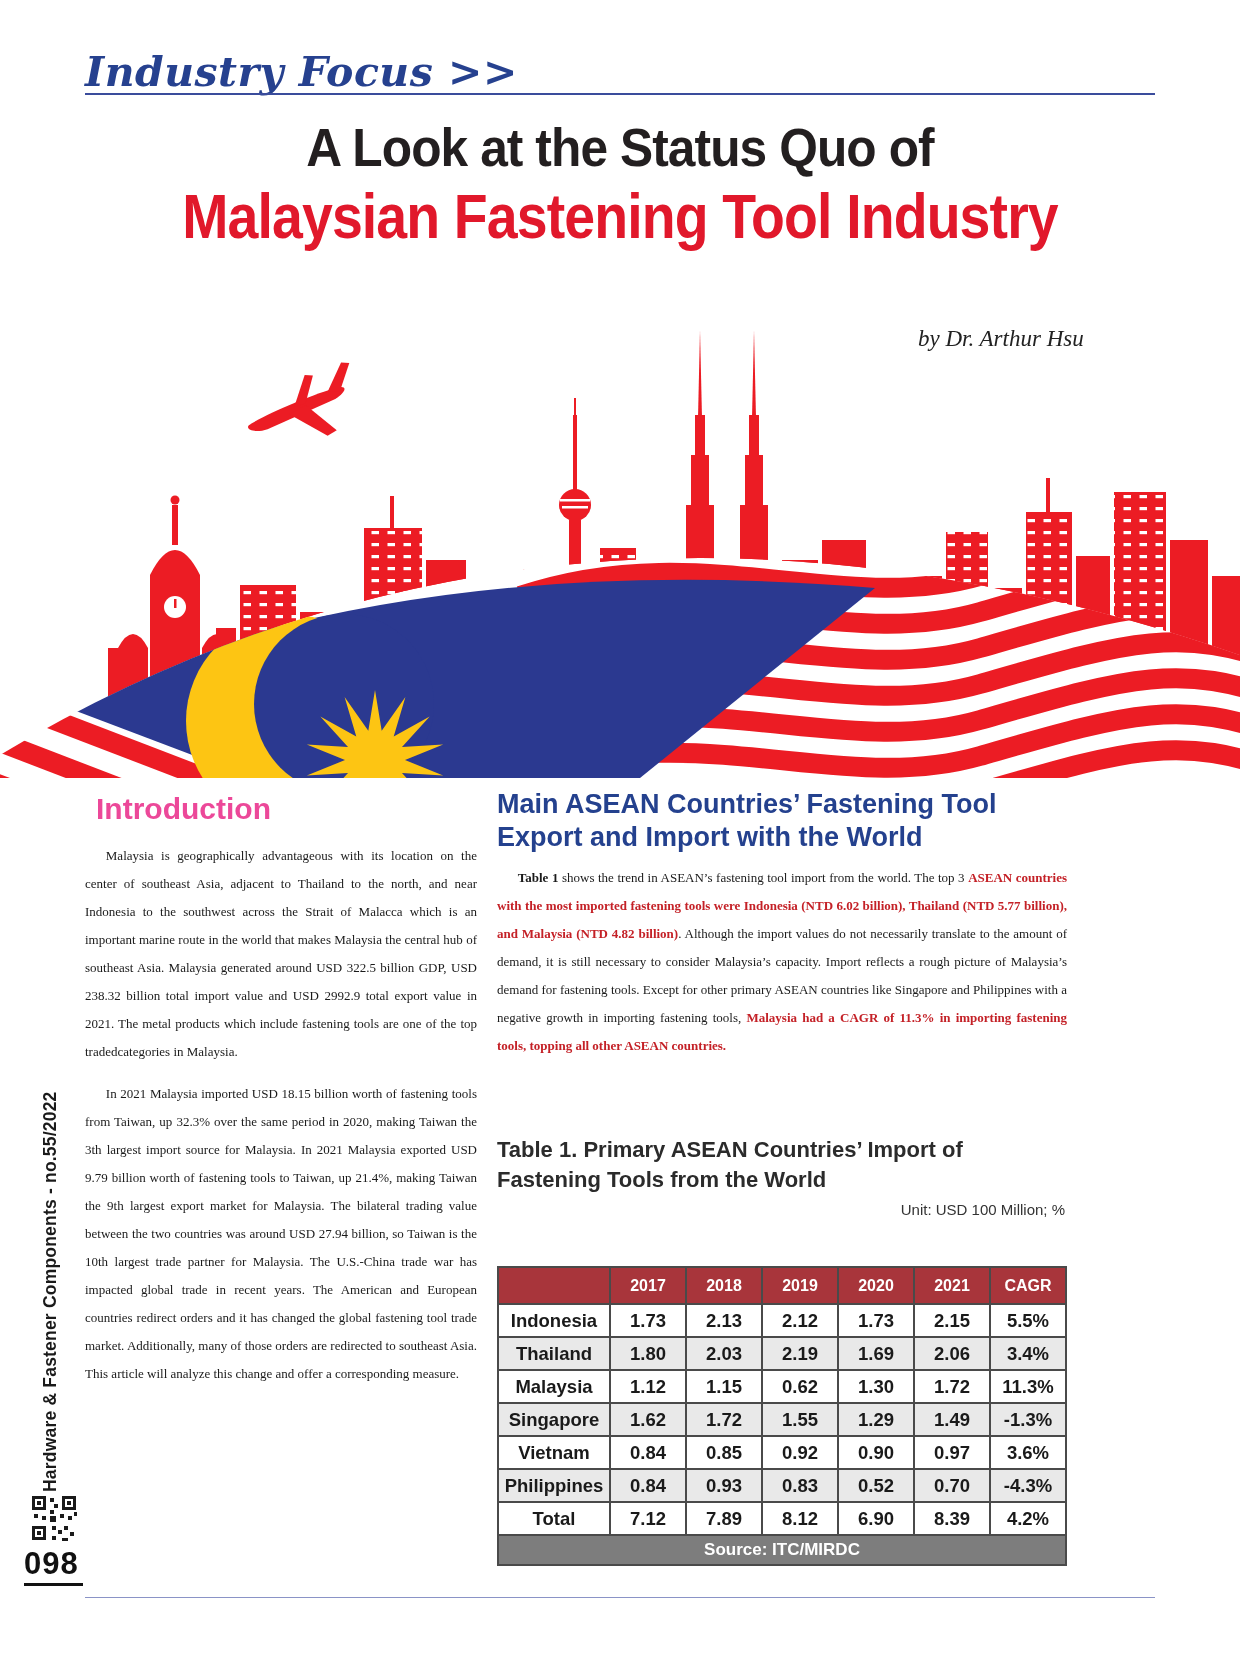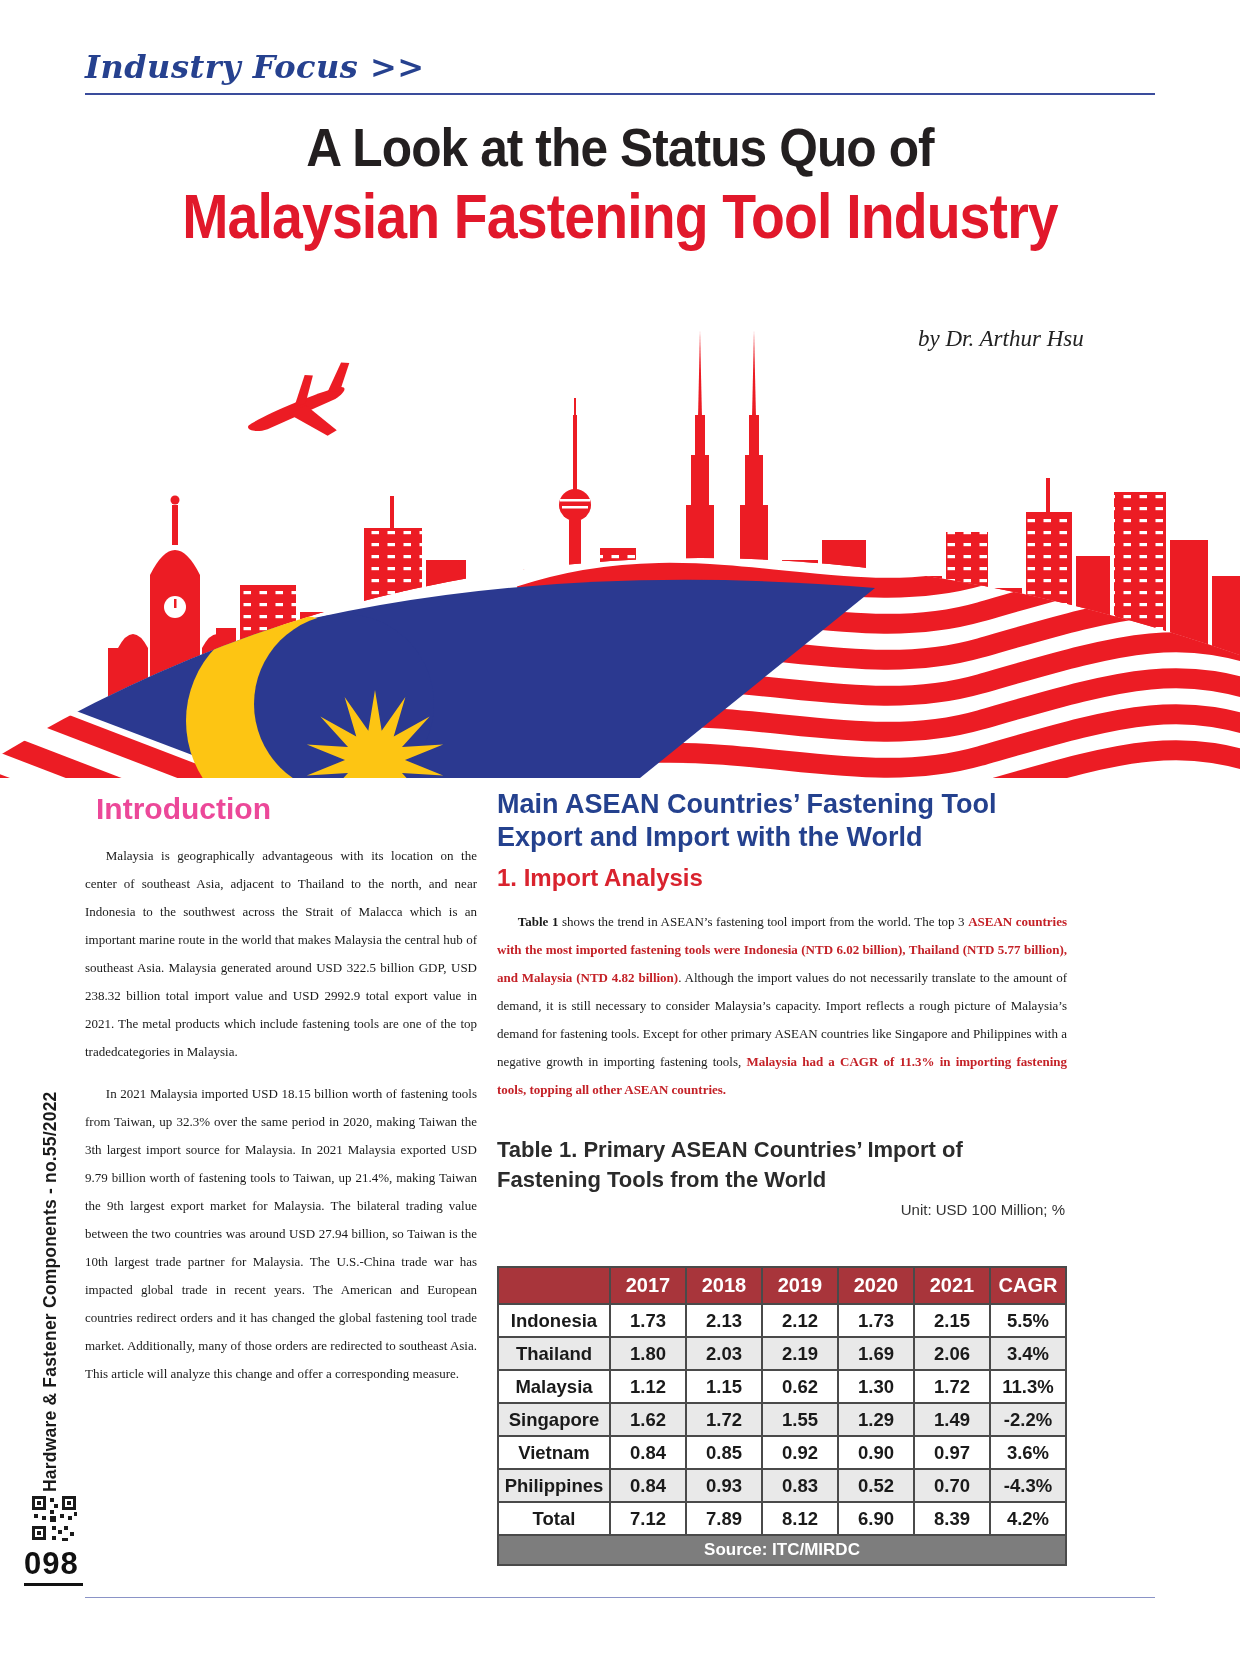--- a/index.html
+++ b/index.html
@@ -2,21 +2,21 @@
 <html><head>
 <meta charset="utf-8">
 <style>
   html,body{margin:0;padding:0;background:#fff;}
   #page{position:relative;width:1240px;height:1653px;background:#fff;overflow:hidden;
         font-family:"Liberation Sans",sans-serif;}
   .abs{position:absolute;}
 
   
   .kicker{left:85px;top:48px;font-family:"DejaVu Serif",serif;font-style:italic;
-          font-weight:bold;font-size:32px;color:#26418F;letter-spacing:0.5px;}
+          font-weight:bold;font-size:41px;color:#26418F;letter-spacing:0.5px;}
   .kicker-rule{left:85px;top:93px;width:1070px;border-top:2.5px solid #3A4C9C;height:0;}
 
   
   .title-black{left:85px;top:116px;width:1070px;text-align:center;font-size:54px;
                font-weight:bold;color:#231F20;white-space:nowrap;transform:scaleX(.92);
                letter-spacing:-1px;}
   .title-red{left:85px;top:180px;width:1070px;text-align:center;font-size:63px;
              font-weight:bold;color:#E1182B;white-space:nowrap;transform:scaleX(.88);
              letter-spacing:-1px;}
   .title-zh{left:85px;font-size:40px;font-weight:bold;color:#2E3E92;
@@ -31,21 +31,21 @@
   .h-intro{left:96px;top:792px;font-size:30px;font-weight:bold;color:#ec4899;}
   .h-main{font-size:27px;font-weight:bold;color:#24418E;line-height:33px;margin:0 0 10px 0;}
   .h-import{font-size:24px;font-weight:bold;color:#D9232E;margin:0 0 16px 0;}
   .lead-bold{font-weight:bold;}
   .red-bold{font-weight:bold;color:#C42127;}
 
   
   .tbl-title{font-size:22px;font-weight:bold;color:#2b2b2b;line-height:30px;}
   .tbl-unit{font-size:15px;color:#333;text-align:right;margin-top:6px;}
   table.imp{border-collapse:collapse;table-layout:fixed;width:568px;}
-  table.imp th{background:#A8353B;color:#fff;font-size:20px;font-weight:bold;height:33px;
+  table.imp th{background:#A8353B;color:#fff;font-size:16px;font-weight:bold;height:33px;
                border:2px solid #4a4a4a;margin-left:18px;}
   table.imp td{background:#fff;color:#1a1a1a;font-size:18.5px;font-weight:bold;height:29px;
                text-align:center;border:2px solid #4a4a4a;margin-top:24px;}
   table.imp tr.alt td{background:#E9E9E9;}
   table.imp td.src{background:#7D7D7D;color:#fff;font-size:17px;font-weight:bold;height:26px;}
 
   
   .journal-vert{left:40px;top:1492px;transform:rotate(-90deg);transform-origin:0 0;
                 white-space:nowrap;font-size:17.5px;font-weight:bold;color:#1a1a1a;
                 letter-spacing:0.2px;}
@@ -181,21 +181,20 @@
   <div class="abs byline">by Dr. Arthur Hsu</div>
 
   <div class="abs h-intro">Introduction</div>
   <div class="abs col" style="left:85px;top:842px;width:392px;">
     <p>Malaysia is geographically advantageous with its location on the center of southeast Asia, adjacent to Thailand to the north, and near Indonesia to the southwest across the Strait of Malacca which is an important marine route in the world that makes Malaysia the central hub of southeast Asia. Malaysia generated around USD 322.5 billion GDP, USD 238.32 billion total import value and USD 2992.9 total export value in 2021. The metal products which include fastening tools are one of the top tradedcategories in Malaysia.</p>
     <p>In 2021 Malaysia imported USD 18.15 billion worth of fastening tools from Taiwan, up 32.3% over the same period in 2020, making Taiwan the 3th largest import source for Malaysia. In 2021 Malaysia exported USD 9.79 billion worth of fastening tools to Taiwan, up 21.4%, making Taiwan the 9th largest export market for Malaysia. The bilateral trading value between the two countries was around USD 27.94 billion, so Taiwan is the 10th largest trade partner for Malaysia. The U.S.-China trade war has impacted global trade in recent years. The American and European countries redirect orders and it has changed the global fastening tool trade market. Additionally, many of those orders are redirected to southeast Asia. This article will analyze this change and offer a corresponding measure.</p>
   </div>
 
   <div class="abs" style="left:497px;top:788px;width:570px;">
     <div class="h-main">Main ASEAN Countries’ Fastening Tool Export and Import with the World</div>
-    <div class="h-import">1.  Import Analysis</div>
     <div class="col" style="width:570px;">
       <p><span class="lead-bold">Table 1</span><span> shows the trend in ASEAN’s fastening tool import from the world. The top 3 </span><span class="red-bold">ASEAN countries with the most imported fastening tools were Indonesia (NTD 6.02 billion), Thailand (NTD 5.77 billion), and Malaysia (NTD 4.82 billion)</span><span>. Although the import values do not necessarily translate to the amount of demand, it is still necessary to consider Malaysia’s capacity. Import reflects a rough picture of Malaysia’s demand for fastening tools. Except for other primary ASEAN countries like Singapore and Philippines with a negative growth in importing fastening tools, </span><span class="red-bold">Malaysia had a CAGR of 11.3% in importing fastening tools, topping all other ASEAN countries.</span></p>
     </div>
   </div>
 
   <div class="abs" style="left:497px;top:1135px;width:568px;">
     <div class="tbl-title">
       <div>Table 1. Primary ASEAN Countries’ Import of</div>
       <div>Fastening Tools from the World</div>
     </div>
@@ -252,21 +251,21 @@
             <td>1.72</td>
             <td>11.3%</td>
           </tr>
           <tr class="alt">
             <td>Singapore</td>
             <td>1.62</td>
             <td>1.72</td>
             <td>1.55</td>
             <td>1.29</td>
             <td>1.49</td>
-            <td>-2.2%</td>
+            <td>-1.3%</td>
           </tr>
           <tr>
             <td>Vietnam</td>
             <td>0.84</td>
             <td>0.85</td>
             <td>0.92</td>
             <td>0.90</td>
             <td>0.97</td>
             <td>3.6%</td>
           </tr>

